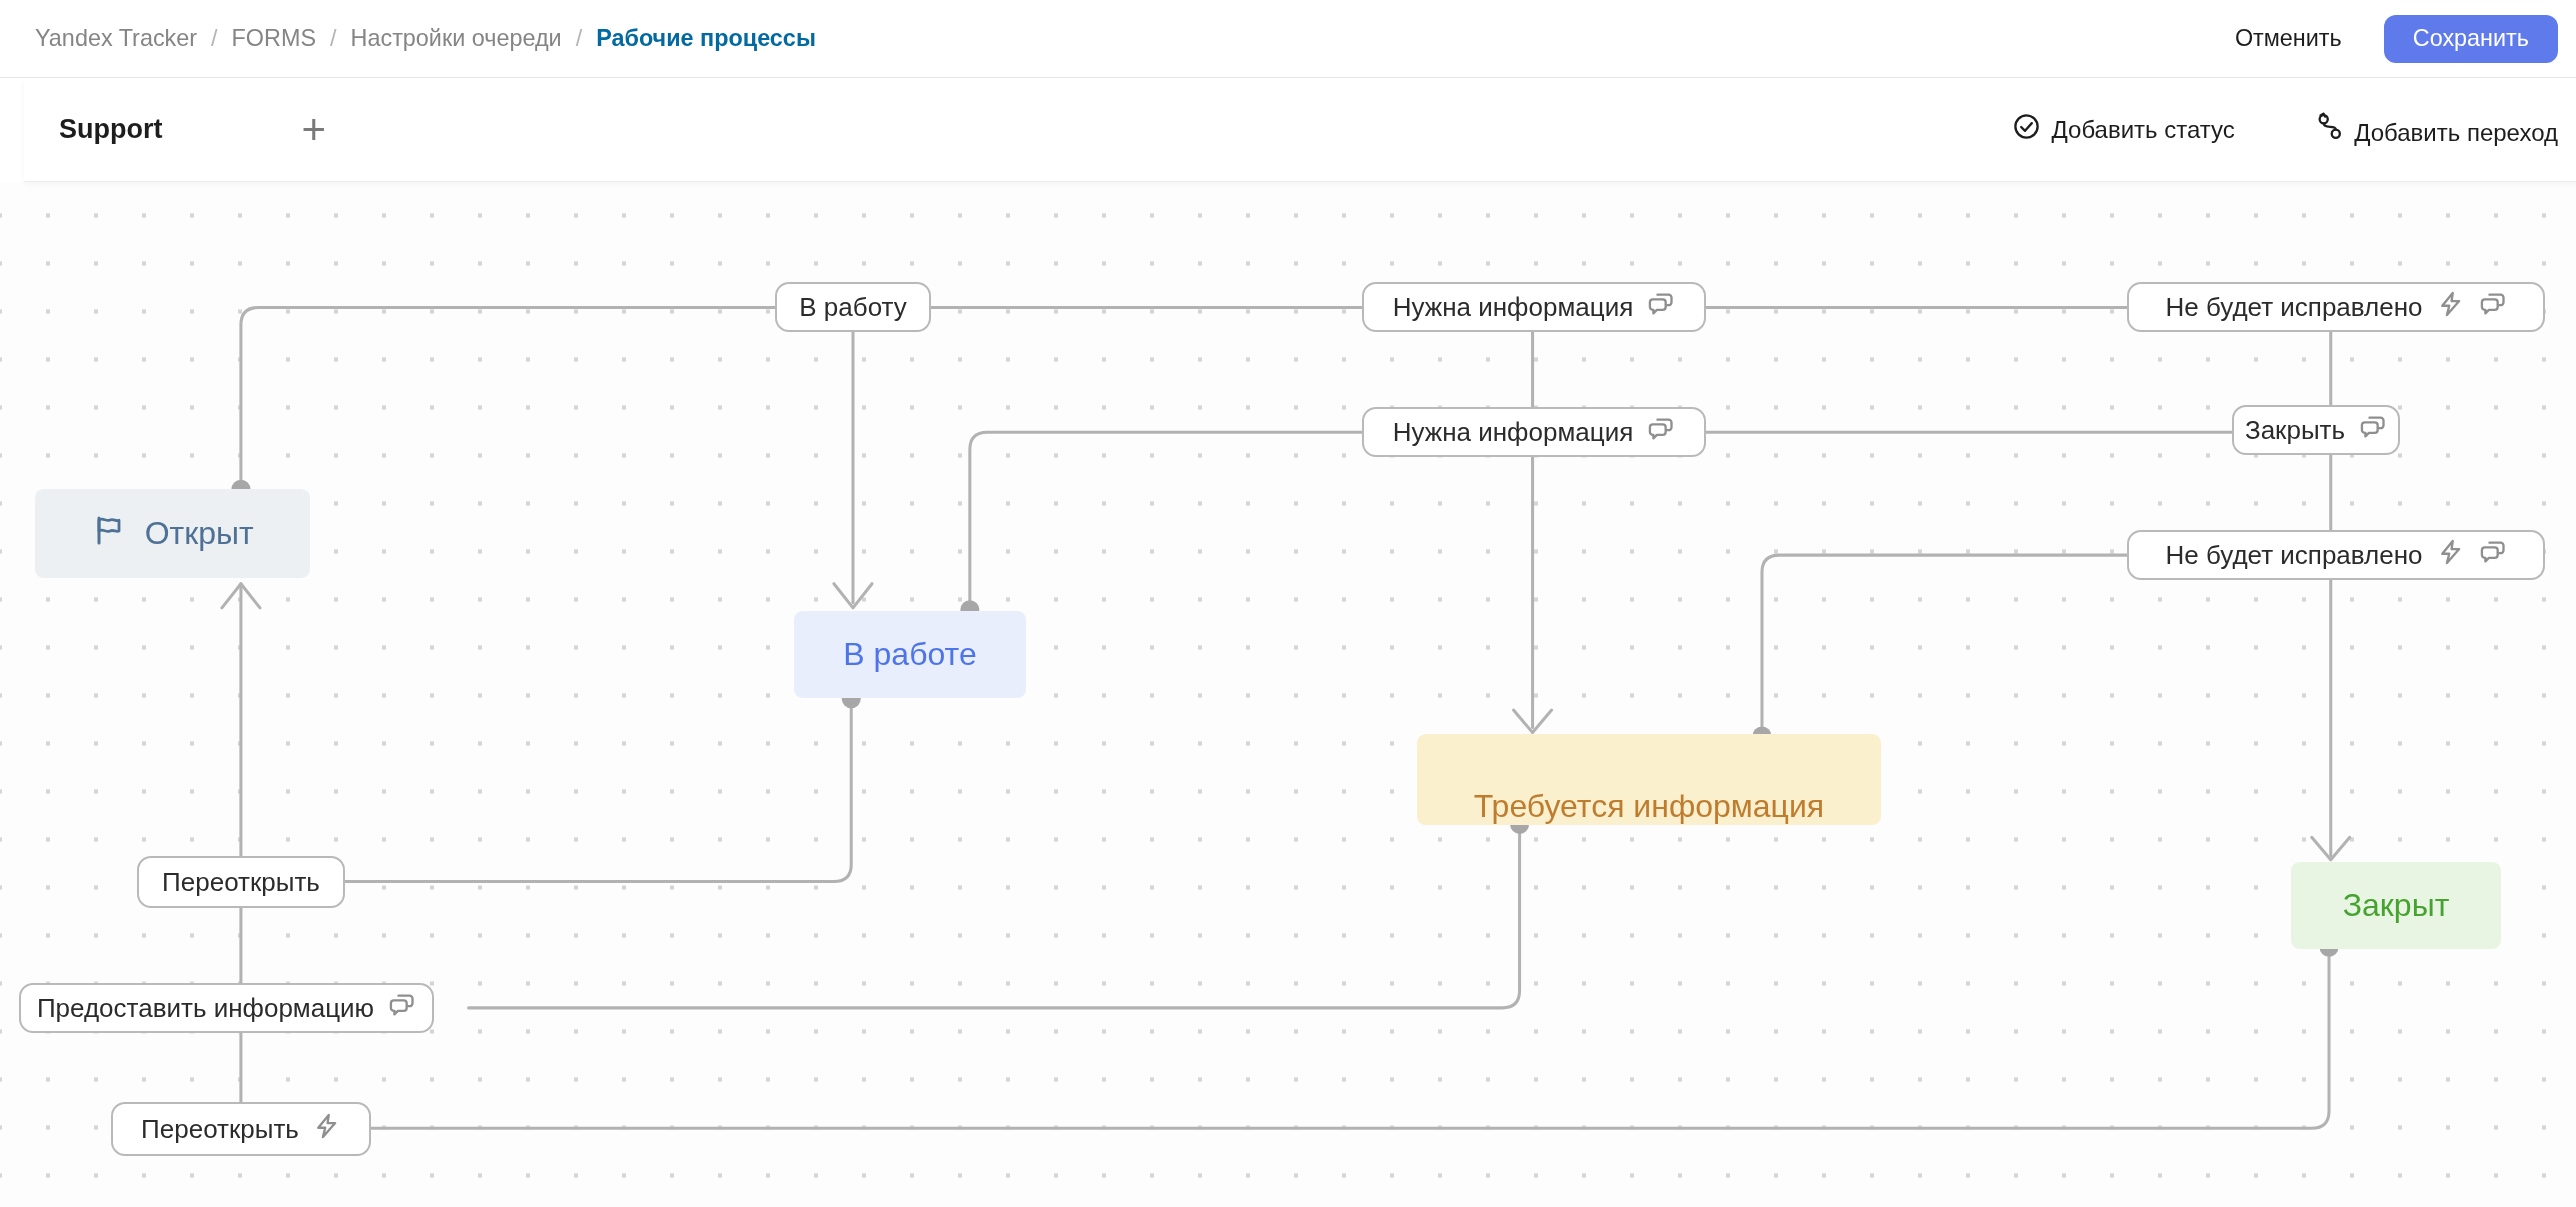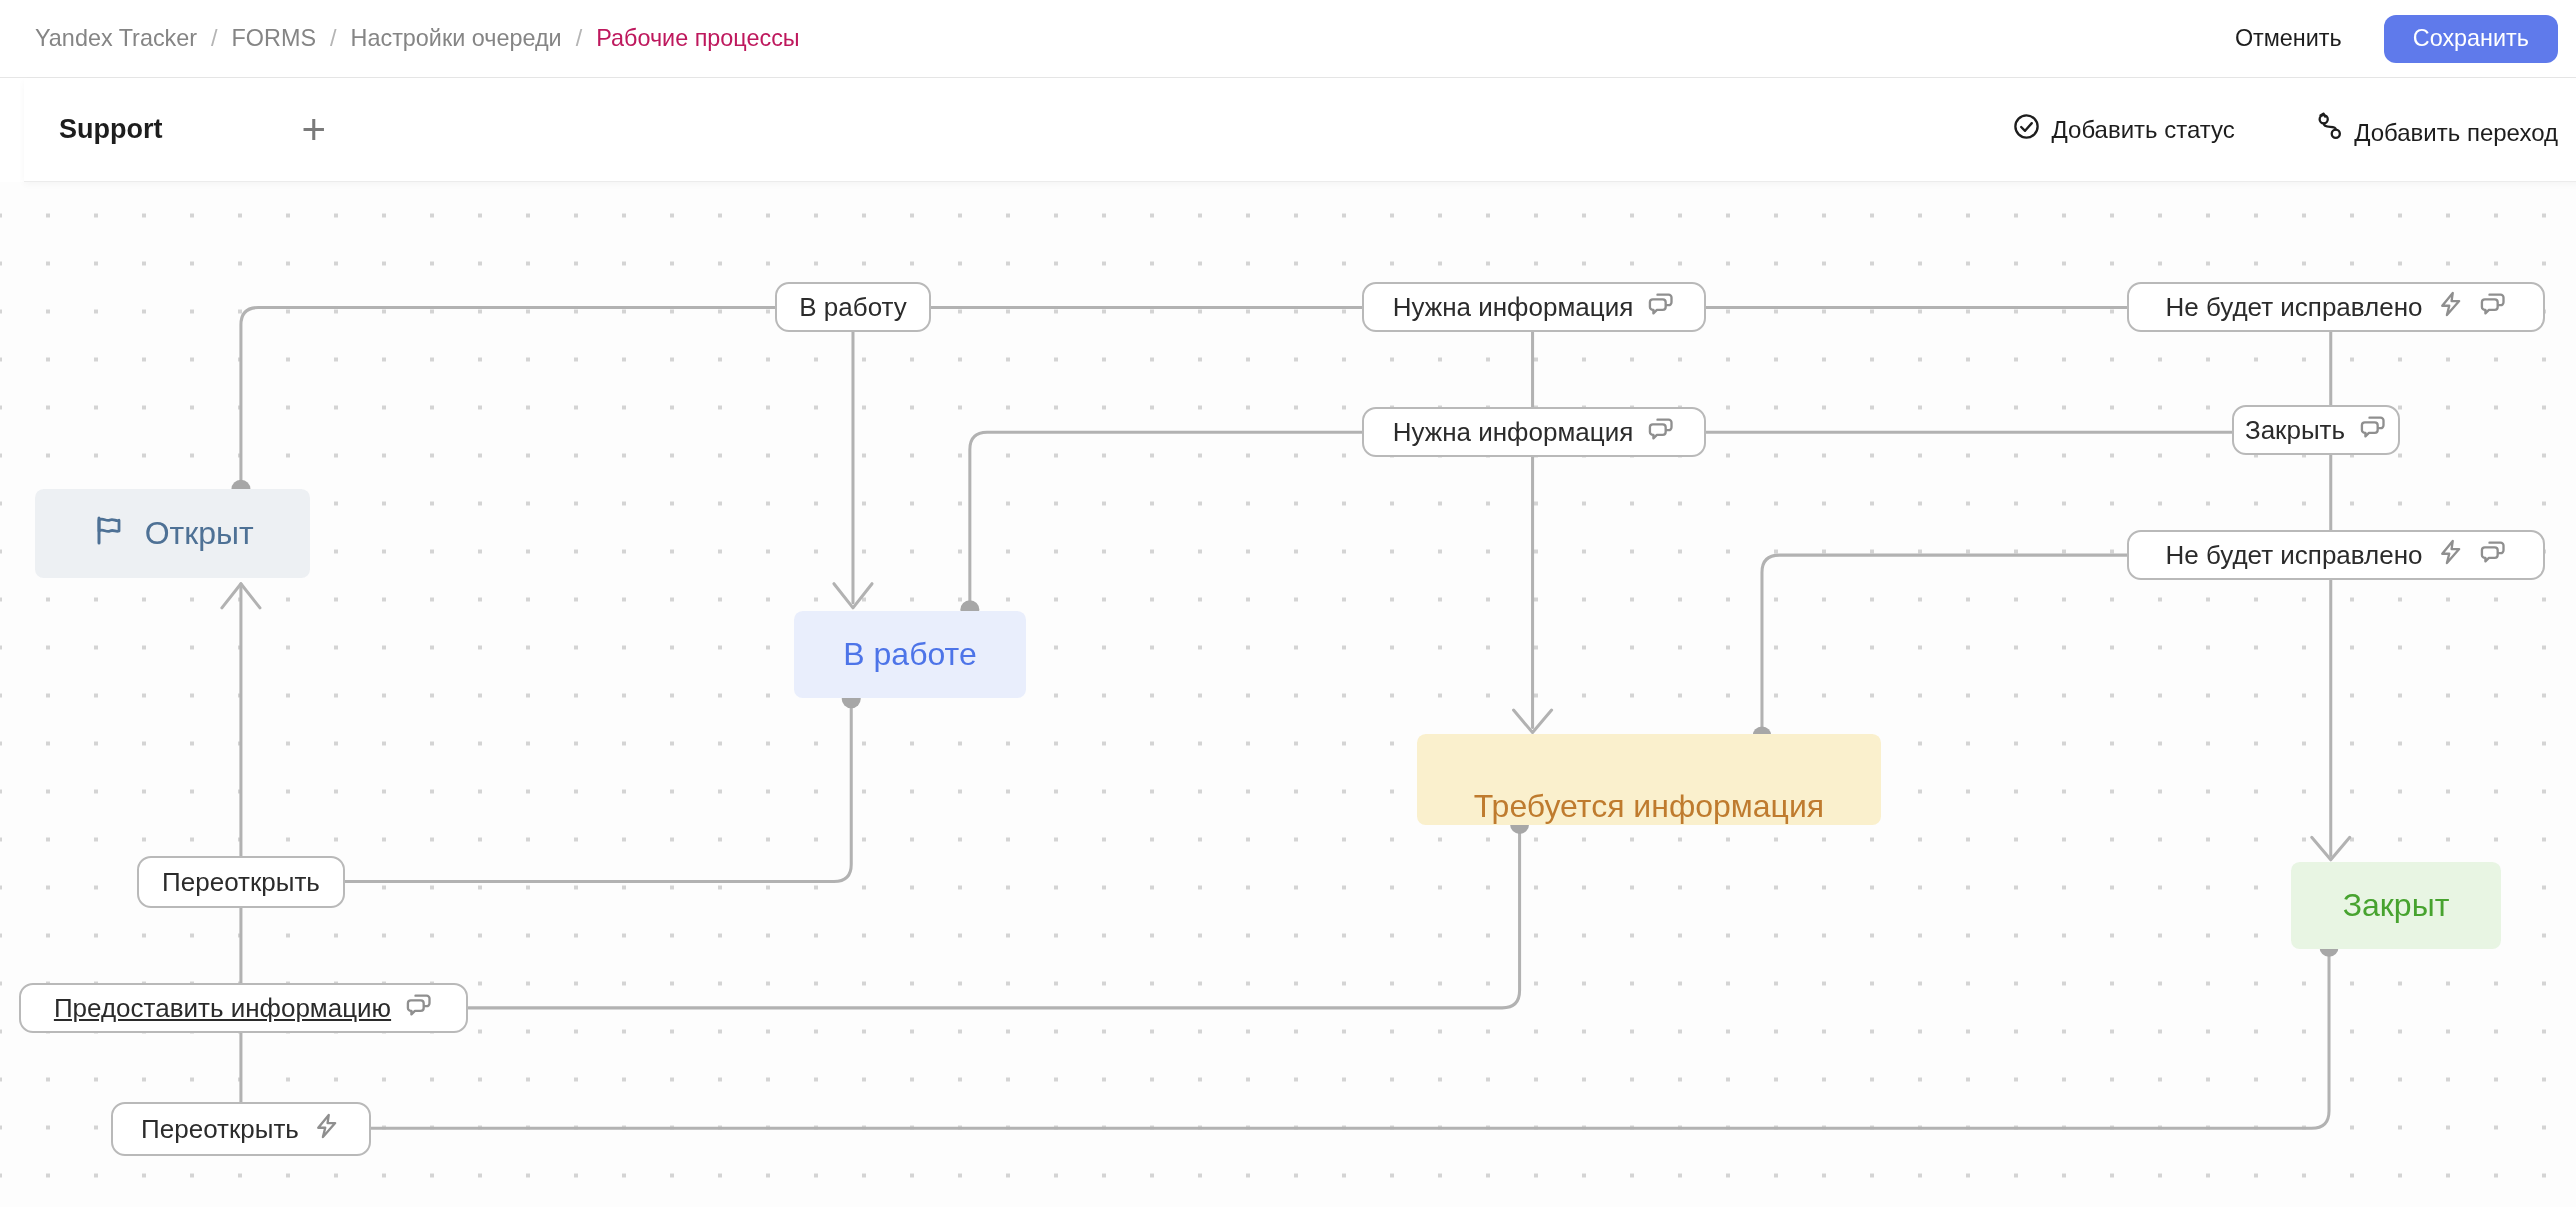--- a/index.html
+++ b/index.html
@@ -10,21 +10,21 @@
   }
   
   .topbar {
     position:absolute; left:0; top:0; width:2576px; height:78px;
     background:#fff; border-bottom:0.9px solid #e6e6e6;
     display:flex; align-items:center; padding:0 18px 0 35px;justify-content:space-between;
   }
   .crumbs { display:flex; align-items:center; gap:14px; font-size:23.4px; }
   .crumb { color:#858585; cursor:pointer; }
   .crumb-sep { color:#b5b5b5; }
-  .crumb.current { color:#be185d; }
+  .crumb.current { color:#0369a1;font-weight:bold; }
   .topbar-spacer { flex:1; }
   .btn-cancel {
     font-size:23.4px; color:#1d1d1d; background:none; border:none;
     margin-right:42px; cursor:pointer; font-family:inherit;
   }
   .btn-save {
     font-size:23.4px; color:#fff; background:#5f7aeb; border:none;
     border-radius:12px; height:48px; padding:0 29px; cursor:pointer; font-family:inherit;
   }
   
@@ -73,21 +73,21 @@
     display:flex; align-items:center; justify-content:center; gap:14px;
     font-size:26px; color:#2b2b2b; padding:0 8px; cursor:pointer;
   }
   .tr1 { left:775px;  top:100px;  width:156px; }
   .tr2 { left:1362px; top:100px;  width:344px; }
   .tr3 { left:2127px; top:100px;  width:418px; }
   .tr4 { left:1362px; top:225px;  width:344px; }
   .tr5 { left:2232px; top:223px;  width:168px; }
   .tr6 { left:2127px; top:348px;  width:418px; }
   .tr7 { left:137px;  top:674px;  width:208px; height:52px; }
-  .tr8 { left:19px;   top:801px;  width:449px;text-decoration:underline; }
+  .tr8 { left:19px;   top:801px;  width:415px; }
   .tr9 { left:111px;  top:920px; width:260px; height:54px; }
   .t-icon { flex:0 0 auto; }
 </style>
 </head>
 <body>
 
 <div class="topbar">
   <div class="crumbs">
     <span class="crumb">Yandex Tracker</span>
     <span class="crumb-sep">/</span>

